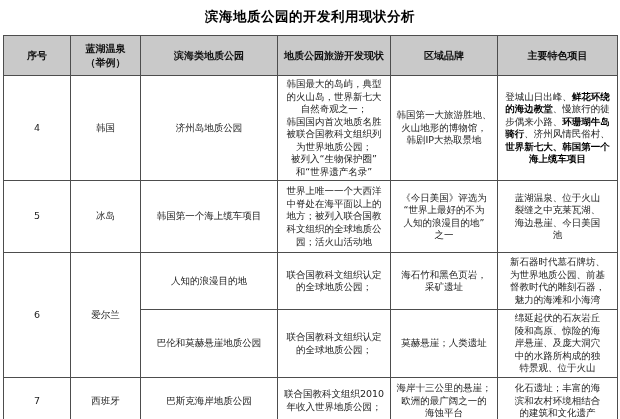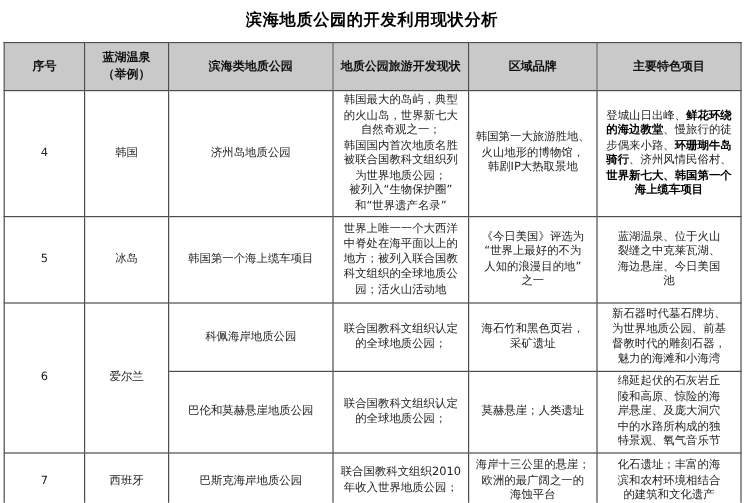--- a/index.html
+++ b/index.html
@@ -108,41 +108,41 @@
 之一</td>
       <td>蓝湖温泉、位于火山
 裂缝之中克莱瓦湖、
 海边悬崖、今日美国
 池</td>
     </tr>
 
     <tr style="height:57px">
       <td class="num-cell" rowspan="2">6</td>
       <td rowspan="2">爱尔兰</td>
-      <td>科佩海岸地质公园</td>
+      <td>人知的浪漫目的地</td>
       <td>联合国教科文组织认定
 的全球地质公园；</td>
       <td>海石竹和黑色页岩，
 采矿遗址</td>
       <td>新石器时代墓石牌坊、
 为世界地质公园、前基
 督教时代的雕刻石器，
 魅力的海滩和小海湾</td>
     </tr>
 
     <tr style="height:56px">
       <td>巴伦和莫赫悬崖地质公园</td>
       <td>联合国教科文组织认定
 的全球地质公园；</td>
       <td>莫赫悬崖；人类遗址</td>
       <td>绵延起伏的石灰岩丘
 陵和高原、惊险的海
 岸悬崖、及庞大洞穴
 中的水路所构成的独
-特景观、氧气音乐节</td>
+特景观、位于火山</td>
     </tr>
 
     <tr style="height:47px">
       <td class="num-cell">7</td>
       <td>西班牙</td>
       <td>巴斯克海岸地质公园</td>
       <td>联合国教科文组织2010
 年收入世界地质公园；</td>
       <td>海岸十三公里的悬崖；
 欧洲的最广阔之一的

